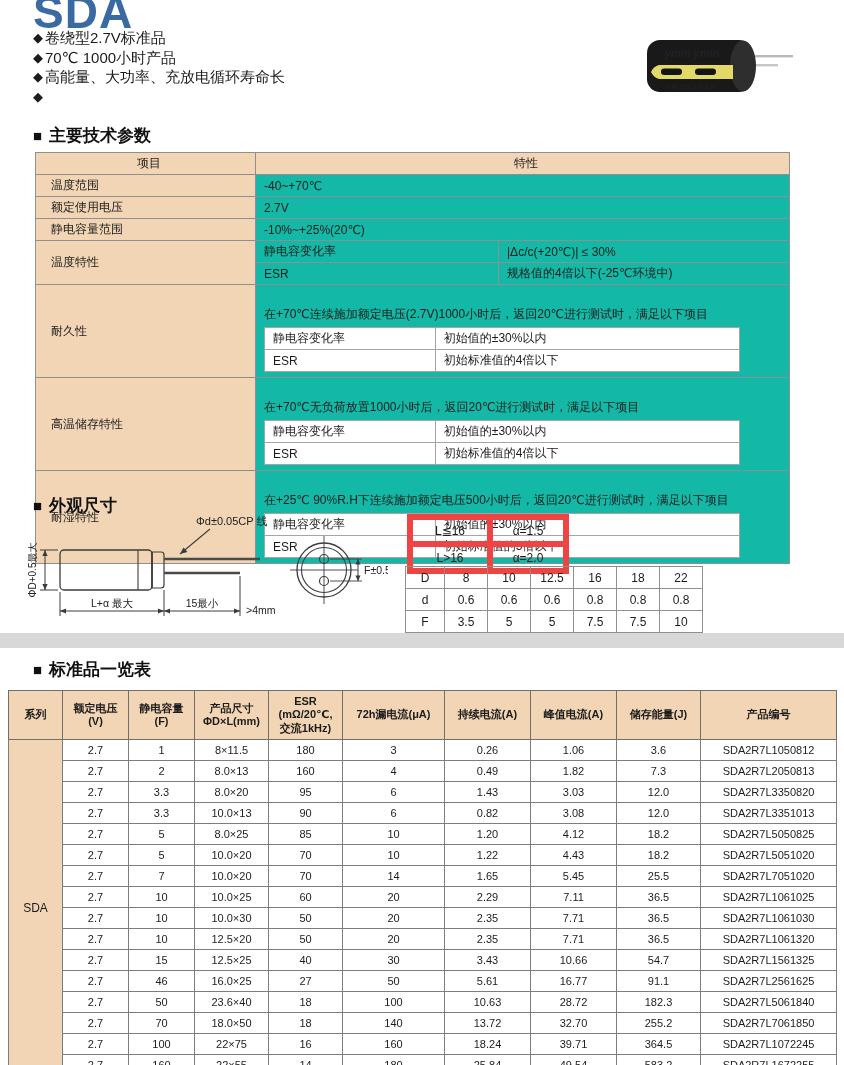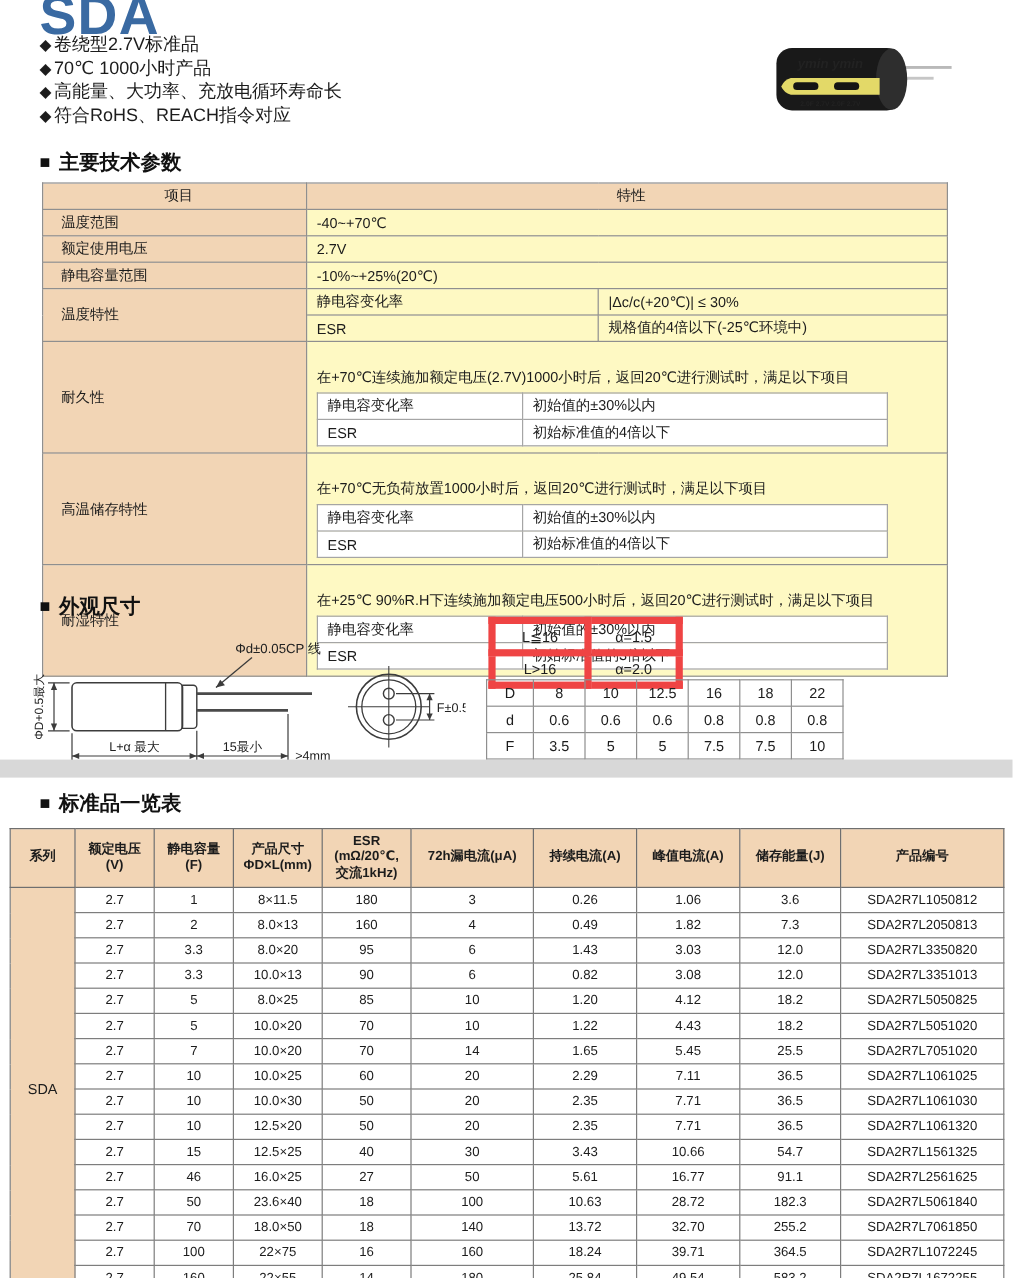--- a/index.html
+++ b/index.html
@@ -24,31 +24,31 @@
   
   .sec-title { position:absolute; left:33px; font-size:17px; font-weight:bold;
     display:flex; align-items:center; gap:7px; color:#111; }
   .sec-title .sq { font-size:15px; line-height:1; }
 
   
   table { border-spacing:0; }
   .params { position:absolute; left:35px; top:152px; width:755px; border-collapse:collapse;
     font-size:12px; }
   .params > tbody > tr > td { border:1px solid #8f8f8f; padding:2px 8px; height:16px;
-    background:#fef9c3; vertical-align:middle; }
+    background:#14b8a6; vertical-align:middle; }
   .params .peach { background:#f2d5b5;padding-left:15px; }
   .params .c { text-align:center; }
   .params .blockcell { padding:20px 8px 5px 8px; }
   .cond { padding:1px 0 4px 0; }
   .mini { border-collapse:collapse; width:92%; font-size:12px; }
   .mini td { border:1px solid #a5a5a5; padding:2px 8px; height:16px; background:#fff; }
   .mini td:first-child { width:36%; }
 
   
-  .diagram { position:absolute; left:28px; top:531px; }
+  .diagram { position:absolute; left:28px; top:512px; }
   svg text { font-family:"Liberation Sans","DejaVu Sans",sans-serif; fill:#222; }
 
   .alpha-table { position:absolute; left:407px; top:514px; border-collapse:collapse;
     font-size:12px; text-align:center; }
   .alpha-table td { border:6px solid #ef4444; height:21px; padding:0 4px; }
   .alpha-table td:first-child { width:66px; }
   .alpha-table td:last-child  { width:62px; }
 
   .dim-table { position:absolute; left:405px; top:566px; border-collapse:collapse;
     font-size:12px; text-align:center; }
@@ -81,21 +81,20 @@
     <li>
         <span class="bullet">◆</span>
         <span>70℃ 1000小时产品</span>
       </li>
     <li>
         <span class="bullet">◆</span>
         <span>高能量、大功率、充放电循环寿命长</span>
       </li>
     <li>
         <span class="bullet">◆</span>
-        <span>符合RoHS、REACH指令对应</span>
       </li>
   </ul>
 
   <div class="cap-photo">
     <svg width="150" height="56" viewBox="0 0 150 56">
       <rect x="100" y="17" width="48" height="2.4" fill="#b9b9b9"></rect>
       <rect x="100" y="26" width="33" height="2.4" fill="#c6c6c6"></rect>
       <rect x="2" y="2" width="105" height="52" rx="13" fill="#191919"></rect>
       <ellipse cx="98" cy="28" rx="13" ry="25.5" fill="#2e2e2e"></ellipse>
       <path d="M14,27 h74 v14 h-74 a13,13 0 0 1 -8,-7 a13,13 0 0 1 8,-7 z" fill="#e3d968"></path>

